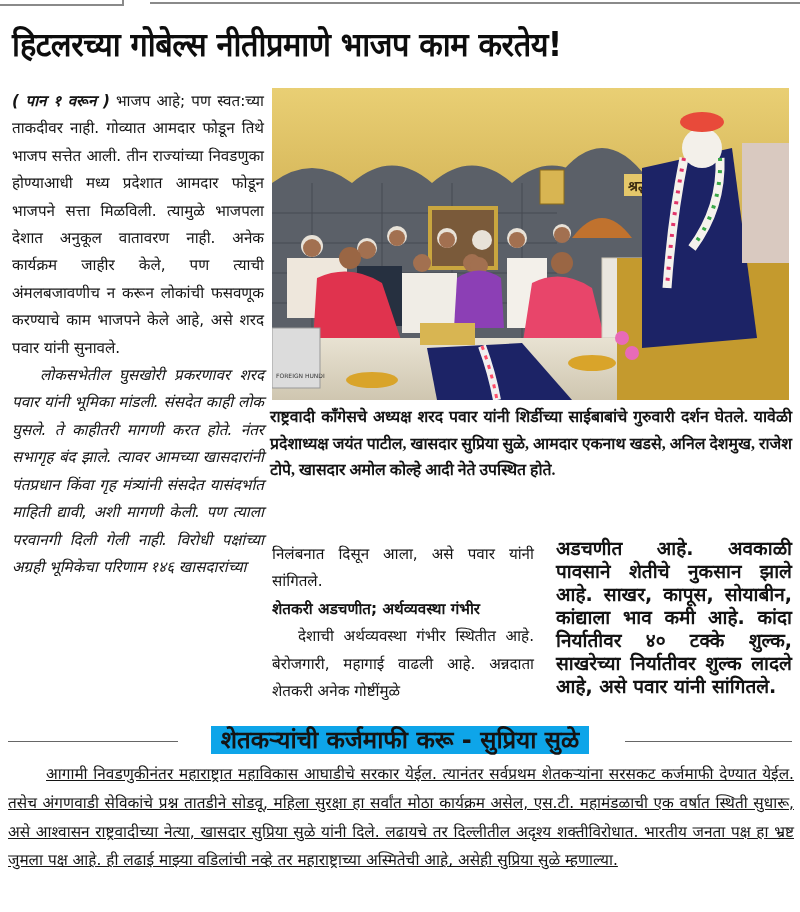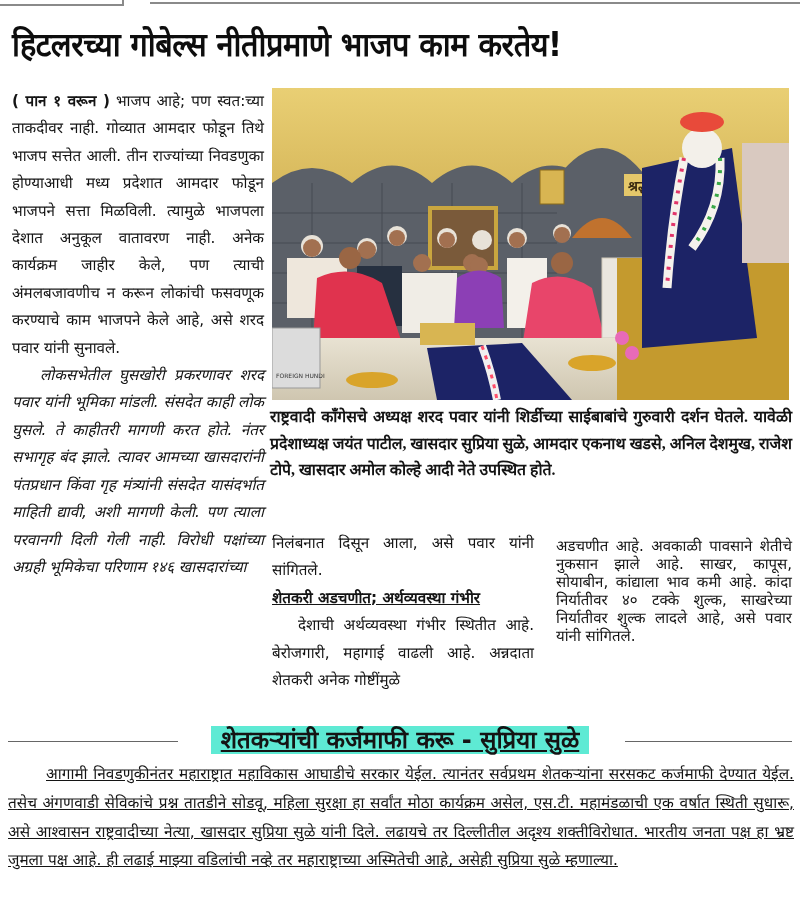--- a/index.html
+++ b/index.html
@@ -10,36 +10,36 @@
     .topbar-right { position:absolute; left:150px; top:2px; right:0; height:0;
                     border-top:2px solid #8a8a8a; }
     .headline { position:absolute; left:12px; top:22px; width:780px; margin:0;
                 font-family:"DejaVu Sans", sans-serif; font-weight:bold;
                 font-size:33px; line-height:46px; letter-spacing:-0.5px; color:#0d0d0d;
                 white-space:nowrap; transform:scaleX(0.93); transform-origin:left top; }
     .col-left { position:absolute; left:12px; top:88px; width:252px;
                 font-size:15.2px; line-height:27.4px; text-align:justify; }
     .col-left p { margin:0; }
     .col-left .indent { text-indent:28px;font-style:italic; }
-    .kicker { font-weight:bold; margin-right:6px; }
+    .kicker { font-style:italic; font-weight:bold; margin-right:6px; }
     .photo { position:absolute; left:272px; top:88px; width:517px; height:312px;
              overflow:hidden; background:#c9a63f; }
     .caption { position:absolute; left:270px; top:404px; width:522px;
                font-size:15.8px; line-height:26.5px; font-weight:bold; text-align:justify;font-family:Liberation Serif, serif; }
-    .col-mid { position:absolute; left:272px; top:530px; width:262px;
+    .col-mid { position:absolute; left:272px; top:541px; width:262px;
                font-size:15.2px; line-height:27.4px; text-align:justify; }
     .col-right { position:absolute; left:556px; top:537px; width:236px;
-                 font-size:15px; line-height:18px; text-align:justify; }
+                 font-size:19px; line-height:23px; text-align:justify;font-weight:bold; }
     .col-mid p, .col-right p { margin:0; }
     .col-mid .indent { text-indent:26px; }
-    .subhead { font-weight:bold;text-decoration:underline; }
+    .subhead { font-weight:bold; }
     .section-rule { position:absolute; top:741px; height:0; border-top:1px solid #666; }
     .section-head { position:absolute; left:0; width:800px; top:722px; text-align:center;
                     font-weight:bold; font-size:24px; line-height:36px; }
-    .section-head span { background:#5eead4; padding:0 10px;text-decoration:underline; }
+    .section-head span { background:#0ea5e9; padding:0 10px; }
     .bottom-body { position:absolute; left:8px; top:760px; width:786px;
                    font-size:15.4px; line-height:28.8px; text-align:justify;text-decoration:underline; }
     .bottom-body p { margin:0; text-indent:38px; }
   </style>
 </head>
 <body>
 
 <div class="topbar-left"></div>
 <div class="topbar-right"></div>
 

